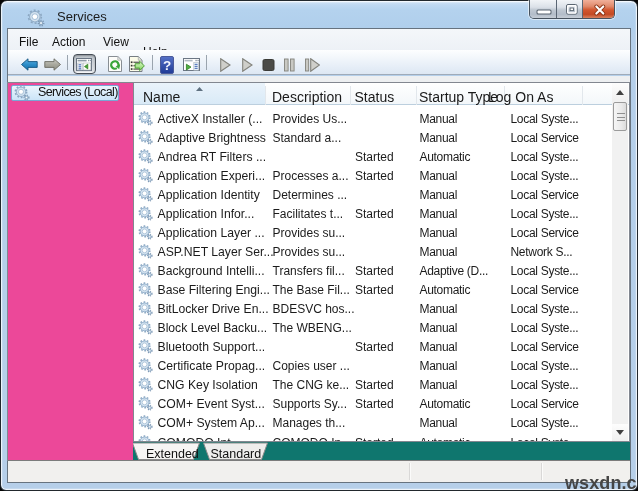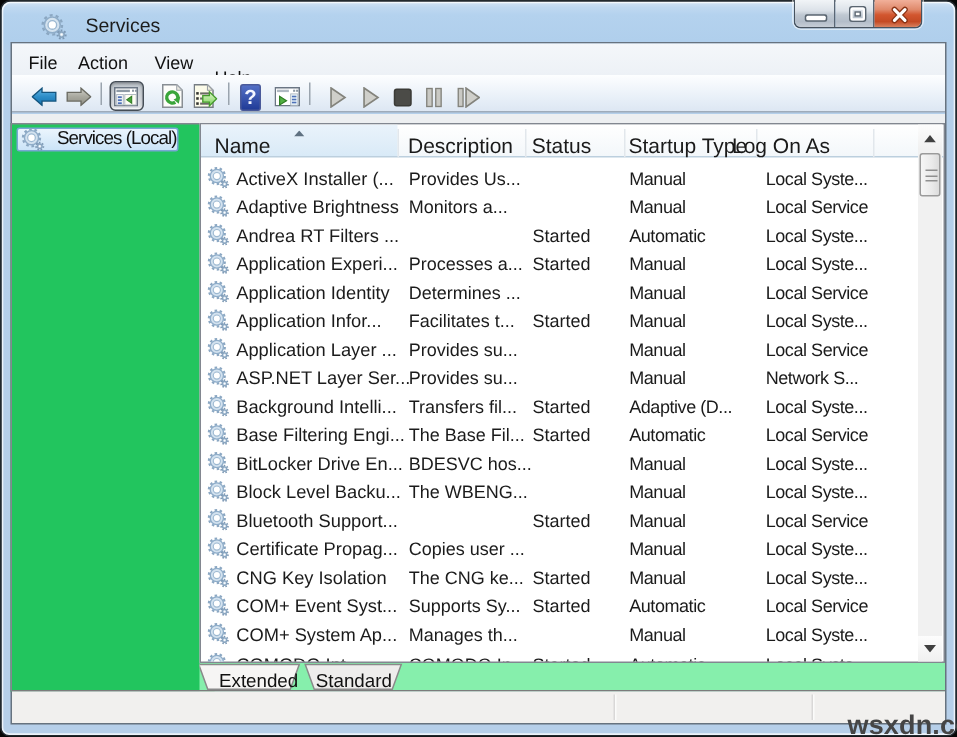--- a/index.html
+++ b/index.html
@@ -28,21 +28,21 @@
     background:linear-gradient(#f4f7fa, #edf1f6); }
   .menu { position:absolute; font-size:12px; color:#111; }
   
   #toolbar { position:absolute; left:8px; top:50px; width:622px; height:25px;
     background:linear-gradient(#fdfeff, #e6eef7 70%, #dde7f3);
     border-bottom:1px solid #9fabb9; }
   .tsep { position:absolute; top:5px; width:1px; height:15px; background:#9aa4ae; }
   
   #bandtop { position:absolute; left:8px; top:76px; width:622px; height:384px; background:#edeff1; }
   #leftpane { position:absolute; left:7px; top:82px; width:136px; height:379px;
-    background:#22c55e; border:1px solid #828790; }
+    background:#ec4899; border:1px solid #828790; }
   #sel { position:absolute; left:3px; top:2px; width:108px; height:15.5px;
     border:1px solid #79a6d4; border-radius:2px;
     background:linear-gradient(#ebf5fd, #cbe4f8); }
   #seltext { position:absolute; left:30px; top:1.5px; font-size:12.5px; letter-spacing:-0.62px; color:#111; }
   
   #list { position:absolute; left:133px; top:82px; width:497px; height:360px;
     background:#fff; border:1px solid #828790; overflow:hidden; }
   #header { position:absolute; left:0; top:0; width:495px; height:22px;
     background:linear-gradient(#ffffff, #f3f7fa); border-bottom:1px solid #bccfde; }
   #hname { position:absolute; left:0; top:0; width:131px; height:21px;
@@ -59,21 +59,21 @@
   .rowicon { position:absolute; left:4px; top:1px; }
   
   #vsb { position:absolute; right:1px; top:0; width:16px; height:358px; background:#f1f1f1; }
   .sbtn { position:absolute; left:0; width:16px; height:17px;
     background:linear-gradient(#fdfdfd,#f0f0f0); }
   #thumb { position:absolute; left:0.5px; top:19px; width:14px; height:29px;
     border:1px solid #9b9b9b; border-radius:2px;
     background:linear-gradient(90deg, #f6f6f6, #eaeaea 60%, #dcdcdc); }
   .grip { position:absolute; left:3px; width:8px; height:1px; background:#8f8f8f; }
   
-  #tabbar { position:absolute; left:133px; top:442px; width:497px; height:18.5px; background:#86efac; }
+  #tabbar { position:absolute; left:133px; top:442px; width:497px; height:18.5px; background:#0f766e; }
   
   #statusline { position:absolute; left:8px; top:460px; width:622px; height:1px; background:#7c7c7c; }
   #statusbar { position:absolute; left:8px; top:461px; width:622px; height:21px; background:#f1f0ee; }
   .sdiv { position:absolute; top:2px; width:1px; height:17px; background:#d9d8d7; box-shadow:1px 0 0 #fbfbfa; }
   #wm { position:absolute; left:565px; top:473px; font-size:18px; font-weight:bold; letter-spacing:0.1px; color:#454545; }
 </style>
 </head>
 <body>
 <svg width="0" height="0" style="position:absolute">
   <defs>
@@ -253,21 +253,21 @@
       <div class="cell c-name">ActiveX Installer (...</div>
       <div class="cell c-desc">Provides Us...</div>
       <div class="cell c-start">Manual</div>
       <div class="cell c-logon">Local Syste...</div>
     </div>
     <div class="row" style="top:45.5px">
       <svg class="rowicon" width="15" height="15" viewBox="0 0 16 16">
         <use href="#gear"></use>
       </svg>
       <div class="cell c-name">Adaptive Brightness</div>
-      <div class="cell c-desc">Monitors a...</div>
+      <div class="cell c-desc">Standard a...</div>
       <div class="cell c-start">Manual</div>
       <div class="cell c-logon">Local Service</div>
     </div>
     <div class="row" style="top:64.5px">
       <svg class="rowicon" width="15" height="15" viewBox="0 0 16 16">
         <use href="#gear"></use>
       </svg>
       <div class="cell c-name">Andrea RT Filters ...</div>
       <div class="cell c-stat">Started</div>
       <div class="cell c-start">Automatic</div>

